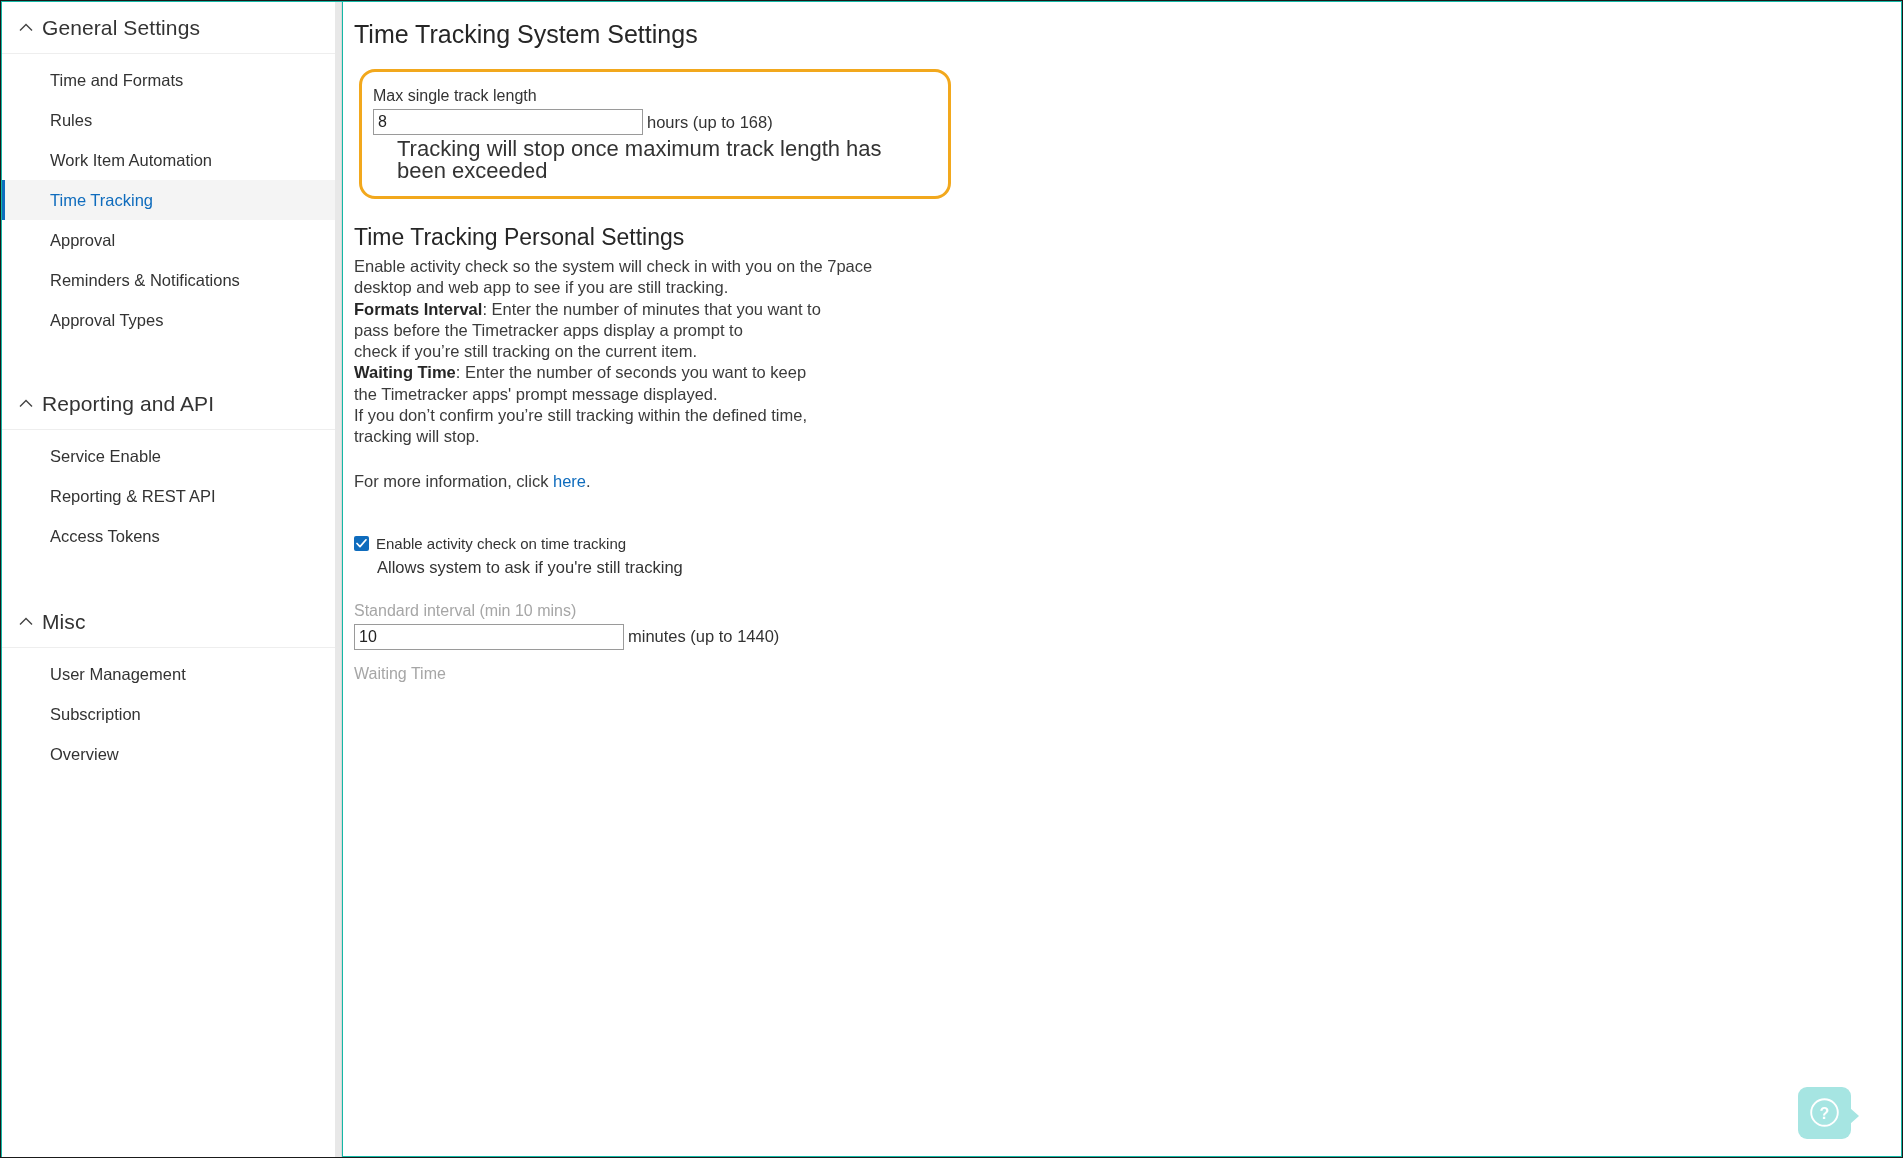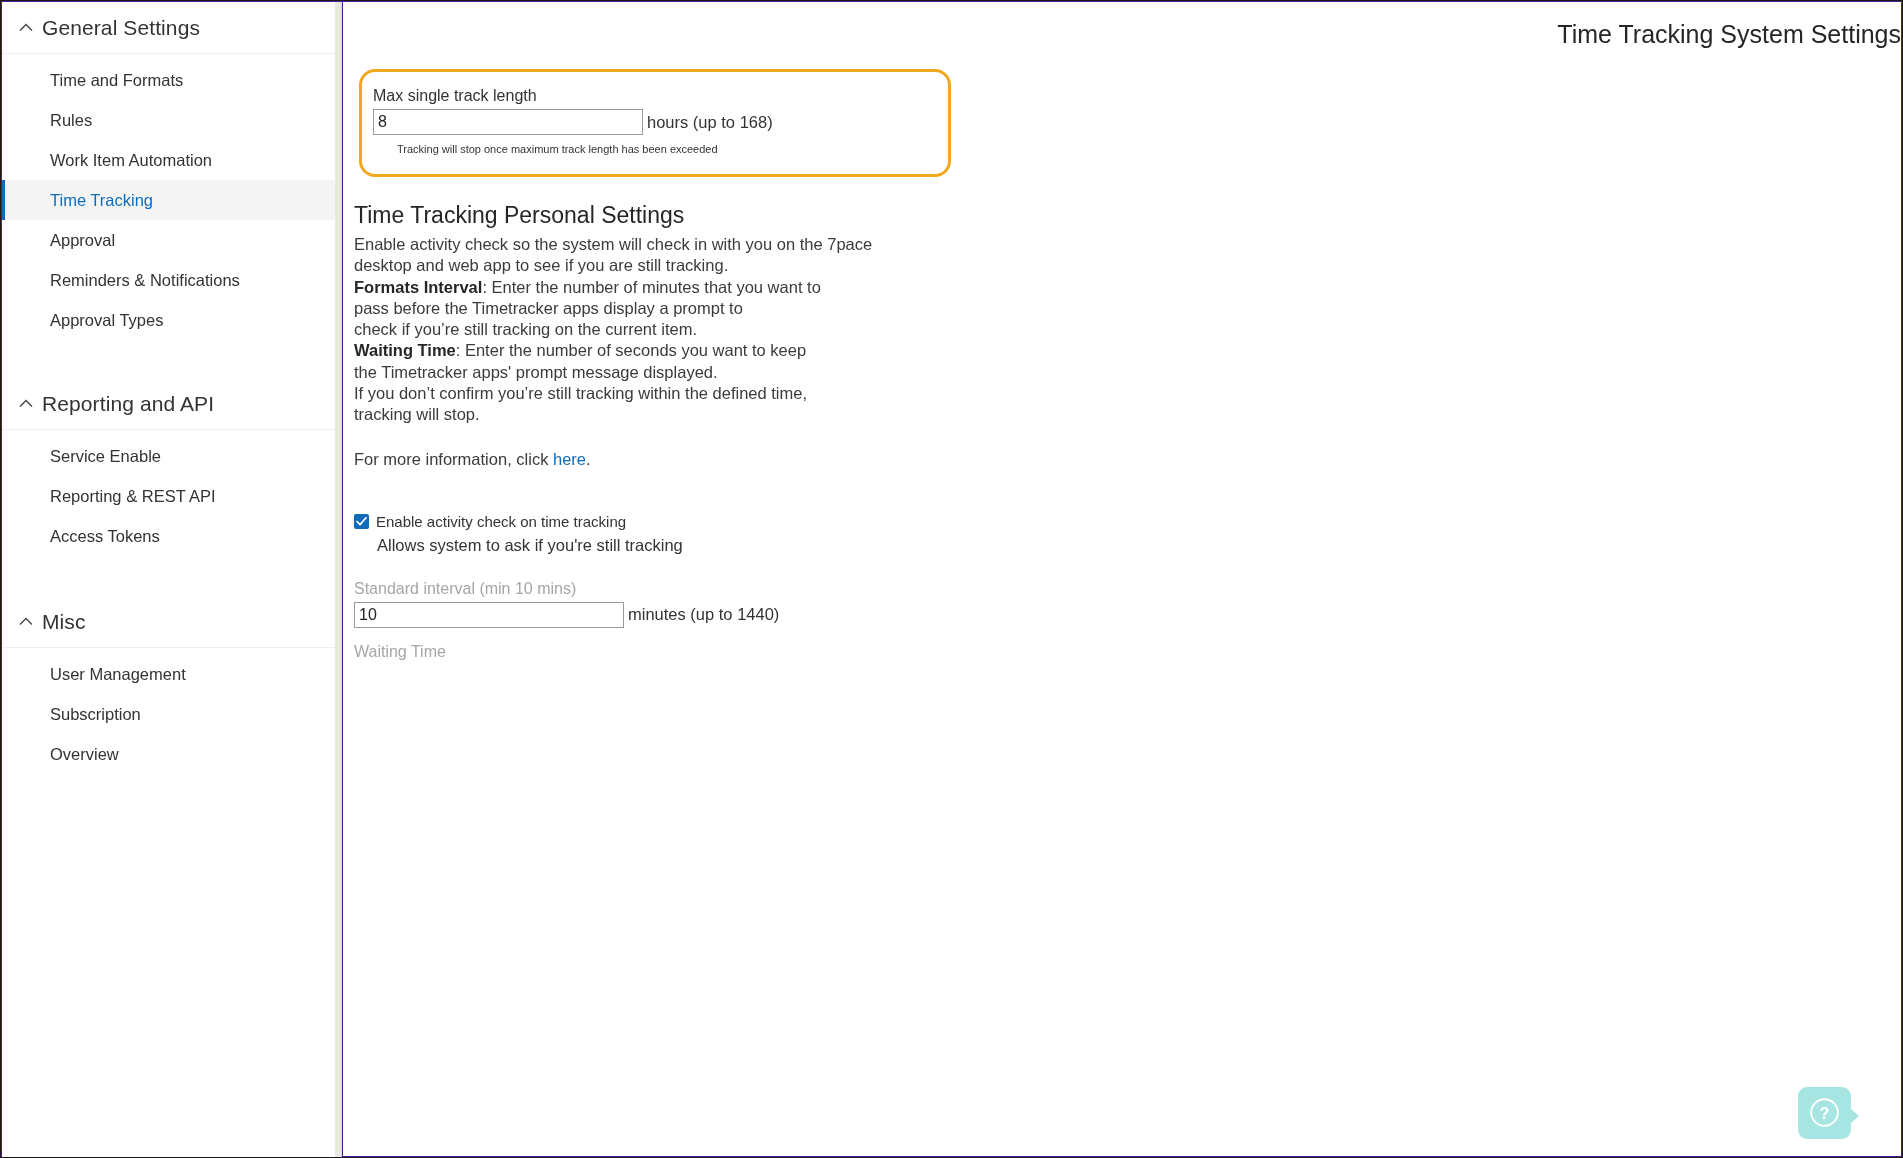--- a/index.html
+++ b/index.html
@@ -10,21 +10,21 @@
   body {
     font-family: "Liberation Sans", sans-serif;
     -webkit-font-smoothing: antialiased;
   }
   .page {
     position: relative;
     width: 1903px;
     height: 1158px;
     box-sizing: border-box;
     border: 1px solid #1a1a1a;
-    background: #4c1d95;
+    background: #14b8a6;
     overflow: hidden;
   }
 
   
   .sidebar {
     position: absolute;
     left: 1px;
     top: 1px;
     width: 333px;
     height: 1156px;
@@ -108,21 +108,20 @@
   }
   .content {
     padding: 14px 0 0 10px;
   }
   .h1 {
     font-size: 25px;
     color: #262626;
     font-weight: 400;
     margin: 0 0 0 1px;
     line-height: 36px;
-    text-align: right;
   }
 
   .highlight-box {
     margin-top: 17px;
     margin-left: 6px;
     width: 592px;
     box-sizing: border-box;
     border: 3px solid #f2a81d;
     border-radius: 16px;
     padding: 13px 20px 14px 11px;
@@ -154,21 +153,21 @@
     outline: none;
     border-radius: 0;
   }
   .unit-text {
     font-size: 16.5px;
     color: #333333;
     margin-left: 4px;
     white-space: nowrap;
   }
   .hint-text {
-    font-size: 11px;
+    font-size: 22px;
     color: #333333;
     margin-top: 3px;
     margin-left: 24px;
     line-height: 22px;
   }
 
   .h2 {
     font-size: 23px;
     color: #262626;
     font-weight: 400;

